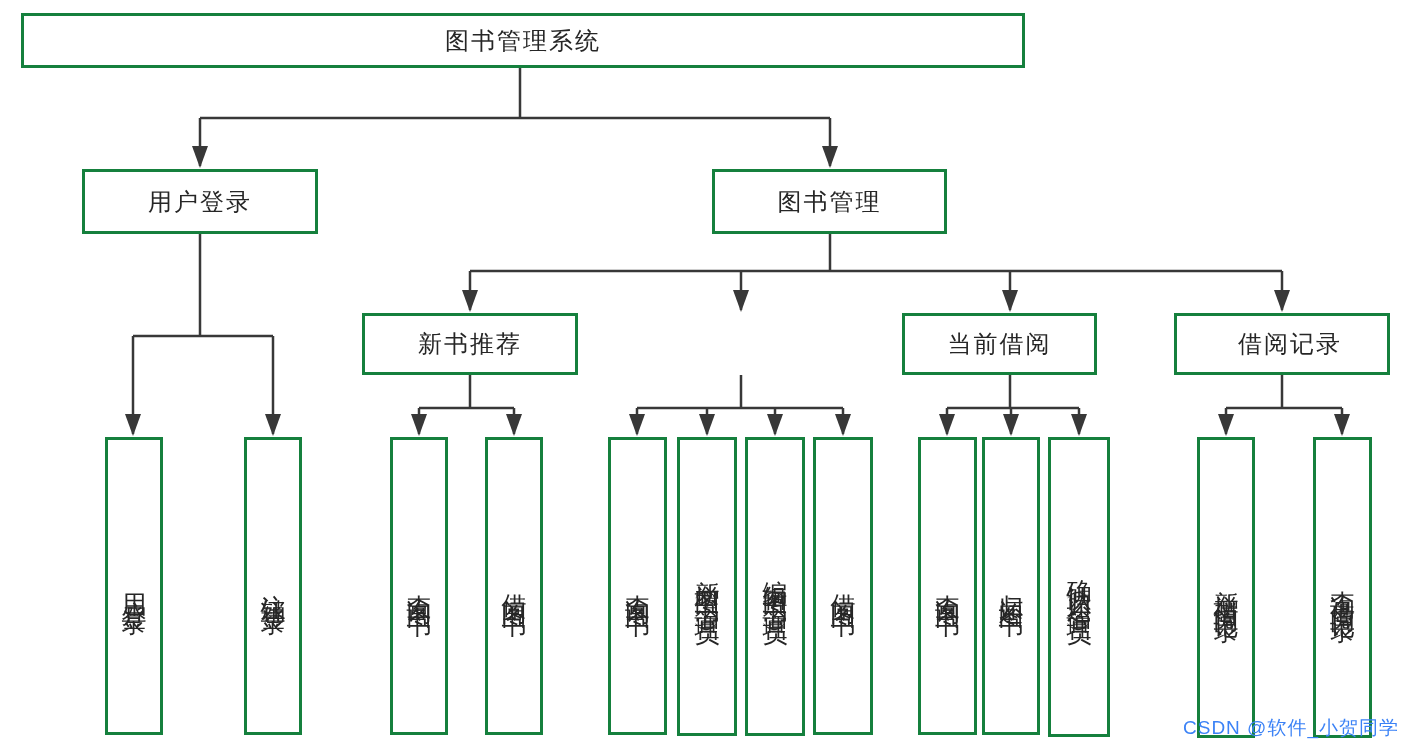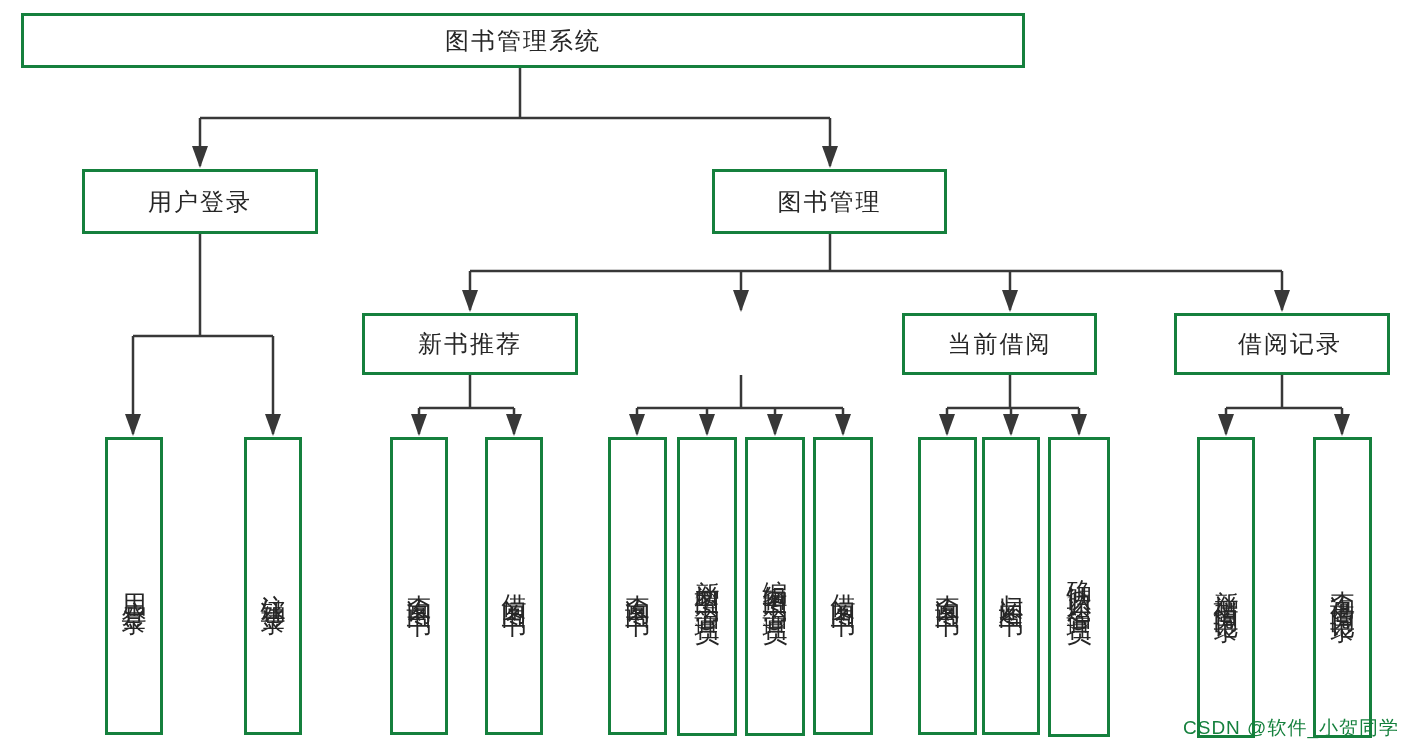--- a/index.html
+++ b/index.html
@@ -32,21 +32,21 @@
     text-orientation:mixed;
     font-size:25px;
     letter-spacing:6px;
     line-height:1;
   }
   .watermark{
     position:absolute;
     z-index:5;
     left:1183px;top:715px;
     font-size:19px;
-    color:#15803d;
+    color:#3b82f6;
     letter-spacing:1px;
     white-space:nowrap;
     pointer-events:none;
   }
 </style>
 </head>
 <body>
 
 <div class="stage">
 

